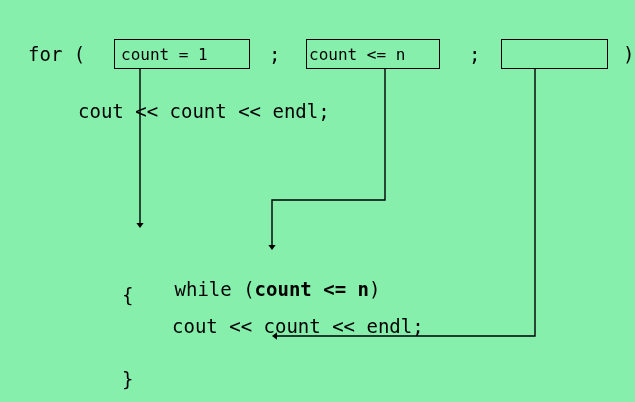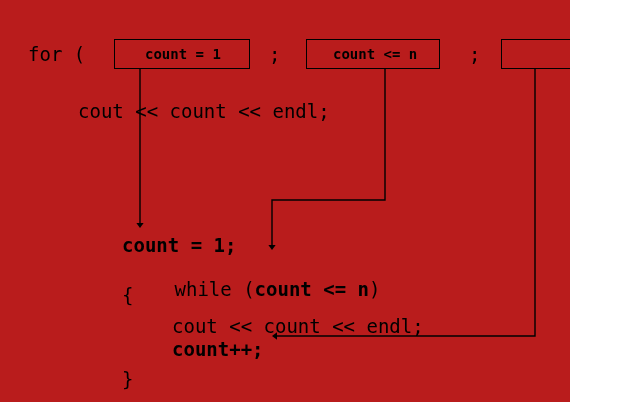--- a/index.html
+++ b/index.html
@@ -6,23 +6,23 @@
   html, body {
     margin: 0;
     padding: 0;
     background: #ffffff;
   }
   body {
     font-family: "DejaVu Sans Mono", "Liberation Mono", monospace;
   }
   #canvas {
     position: relative;
-    width: 570px;
+    width: 635px;
     height: 402px;
-    background: #b91c1c;
+    background: #86efac;
     overflow: hidden;
   }
   .code {
     position: absolute;
     white-space: pre;
     font-family: "DejaVu Sans Mono", "Liberation Mono", monospace;
     font-size: 19px;
     line-height: 19px;
     color: #000000;
     letter-spacing: 0px;
@@ -36,25 +36,24 @@
   .box {
     position: absolute;
     border: 1.6px solid #000000;
     box-sizing: border-box;
     background: transparent;
   }
   .boxlabel {
     position: absolute;
     white-space: pre;
     font-family: "DejaVu Sans Mono", "Liberation Mono", monospace;
-    font-size: 14px;
+    font-size: 16px;
     line-height: 19px;
-    font-weight: bold;
+    font-weight: normal;
     color: #000000;
-    margin-left: 24px;
   }
   #arrows {
     position: absolute;
     left: 0;
     top: 0;
     width: 635px;
     height: 402px;
     pointer-events: none;
   }
 </style>
@@ -74,31 +73,29 @@
   <div class="boxlabel" style="left:309px; top:45px;">count &lt;= n</div>
 
   <div class="code reg" style="left:469px; top:45px;">;</div>
 
   <div class="box" style="left:501px; top:39px; width:107px; height:30px;"></div>
 
   <div class="code reg" style="left:623px; top:45px;">)</div>
 
   <div class="code reg" style="left:78px; top:102px;">cout &lt;&lt; count &lt;&lt; endl;</div>
 
-  <div class="code bold" style="left:122px; top:236px;">count = 1;</div>
 
   <div style="position:absolute; left:136px; top:261px; white-space:pre;">
     <span class="code reg" style="position:static;">while (</span><span class="code bold" style="position:static;">count &lt;= n</span><span class="code reg" style="position:static;">)</span>
   </div>
 
   <div class="code reg" style="left:122px; top:286px;">{</div>
 
   <div class="code reg" style="left:172px; top:317px;">cout &lt;&lt; count &lt;&lt; endl;</div>
 
-  <div class="code bold" style="left:172px; top:340px;">count++;</div>
 
   <div class="code reg" style="left:122px; top:370px;">}</div>
 
   <svg id="arrows" viewBox="0 0 635 402">
     <defs>
       <marker id="head-down" markerWidth="10" markerHeight="10" refX="3.2" refY="5" orient="auto" markerUnits="userSpaceOnUse">
         <path d="M0,1.2 L0,8.8 L5.2,5 z" fill="#000000"></path>
       </marker>
       <marker id="head-left" markerWidth="10" markerHeight="10" refX="3.2" refY="5" orient="auto" markerUnits="userSpaceOnUse">
         <path d="M0,1.2 L0,8.8 L5.2,5 z" fill="#000000"></path>

